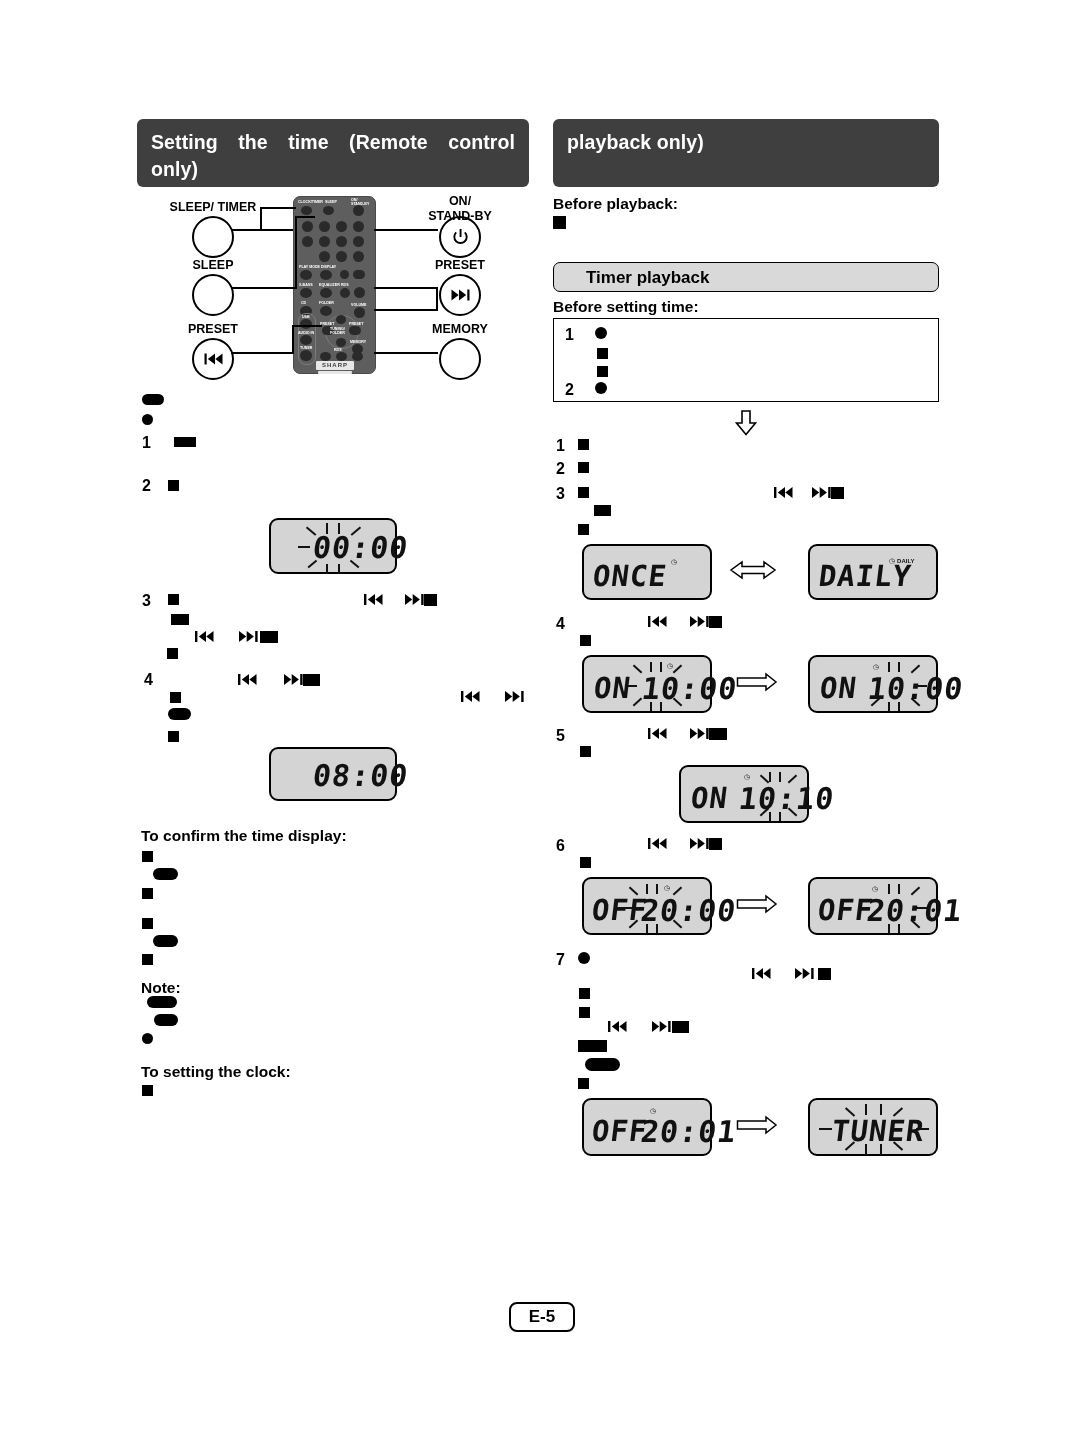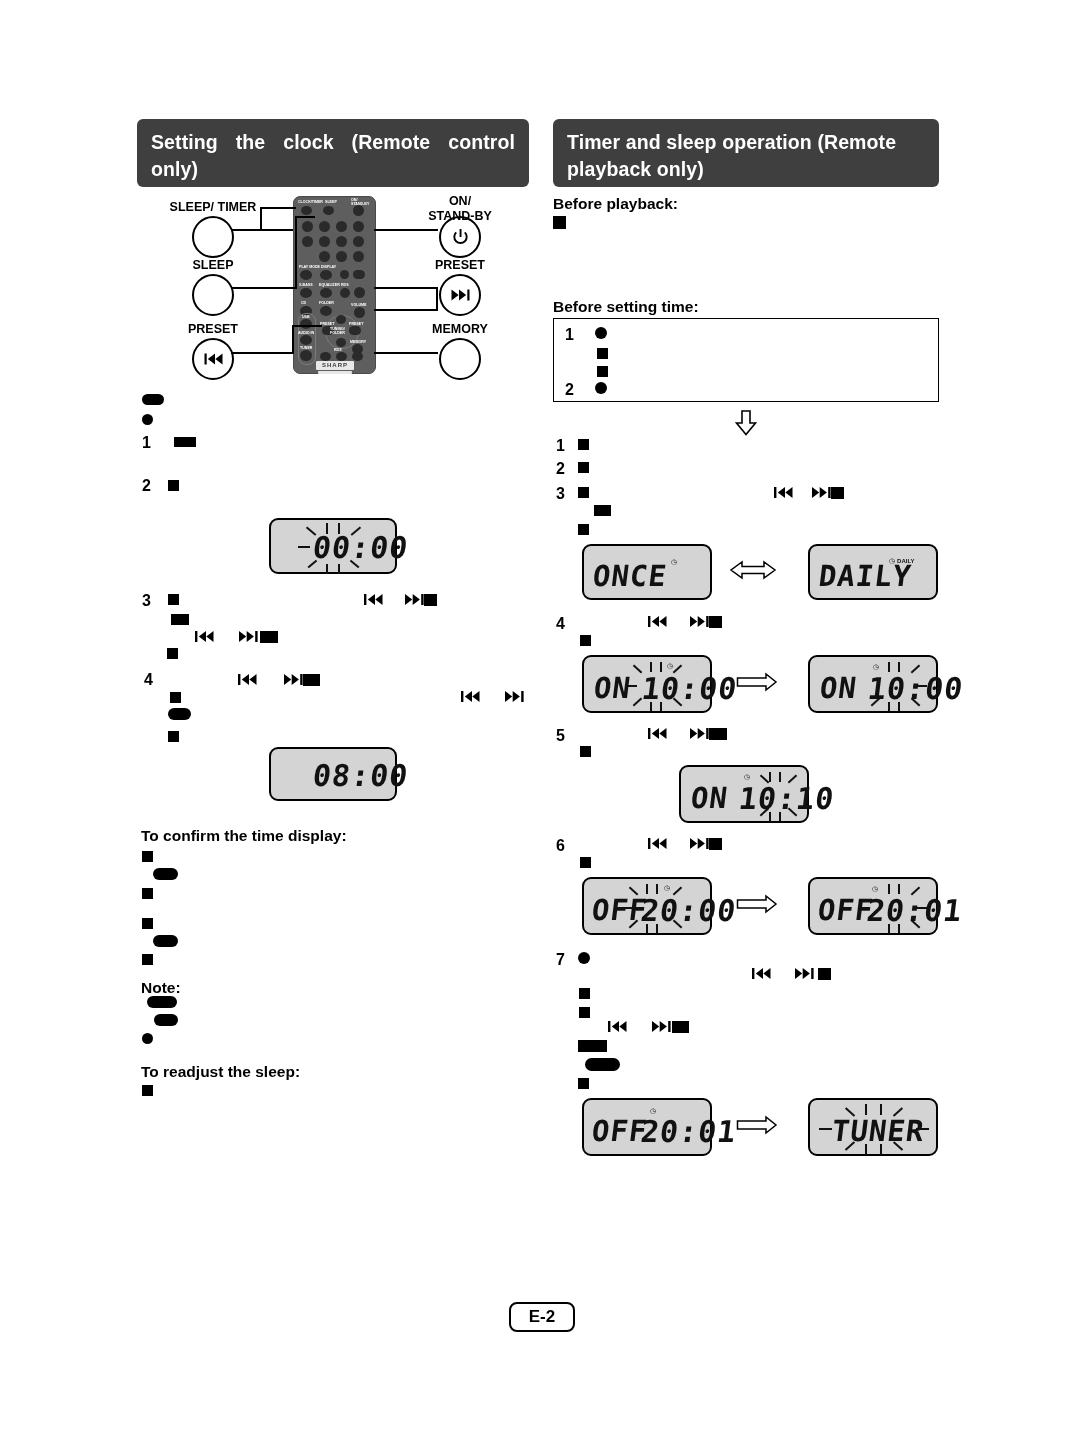--- a/index.html
+++ b/index.html
@@ -192,26 +192,25 @@
     position: absolute;
     font-size: 0;
   }
 </style>
 </head>
 <body>
 
 <div class="page">
 
   <div class="hdr" id="hdr-left">
-    <span class="ln1">Setting the clock (Remote control</span>
+    <span class="ln1">Setting the time (Remote control</span>
     <span>only)</span>
   </div>
 
   <div class="hdr" id="hdr-right">
-    <span style="display:block">Timer and sleep operation (Remote</span>
     <span>playback only)</span>
   </div>
 
   <div class="remote-body" style="left:293px; top:196px; width:81px; height:176px;">
 
     <div class="rlbl" style="left:4px; top:3px;">CLOCK/TIMER</div>
     <div class="rlbl" style="left:31px; top:3px;">SLEEP</div>
     <div class="rlbl" style="left:57px; top:1px;">ON/<br>STAND-BY</div>
 
     <div class="rbtn" style="left:7px; top:9px; width:11px; height:9px;"></div>
@@ -443,26 +442,27 @@
   <div class="mk sq" style="left:142px; top:888px;"></div>
   <div class="mk sq" style="left:142px; top:918px;"></div>
   <div class="mk rr" style="left:153px; top:935px; width:25px; height:12px;"></div>
   <div class="mk sq" style="left:142px; top:954px;"></div>
 
   <div class="subhead" style="left:141px; top:979px;">Note:</div>
   <div class="mk rr" style="left:147px; top:996px; width:30px; height:12px;"></div>
   <div class="mk rr" style="left:154px; top:1014px; width:24px; height:12px;"></div>
   <div class="mk dot" style="left:142px; top:1033px; width:11px; height:11px;"></div>
 
-  <div class="subhead" style="left:141px; top:1063px;">To readjust the sleep:</div>
+  <div class="subhead" style="left:141px; top:1063px;">To setting the clock:</div>
   <div class="mk sq" style="left:142px; top:1085px;"></div>
 
   <div class="subhead" style="left:553px; top:195px;">Before playback:</div>
   <div class="mk sq2" style="left:553px; top:216px;"></div>
 
+  <div class="band" style="left:553px; top:262px; width:386px; height:30px;">Timer playback</div>
 
   <div class="subhead" style="left:553px; top:298px;">Before setting time:</div>
 
   <div class="panel" style="left:553px; top:318px; width:386px; height:84px;">
     <div class="stepnum" style="left:11px; top:8px;">1</div>
     <div class="mk dot" style="left:41px; top:8px; width:12px; height:12px;"></div>
     <div class="mk sq" style="left:43px; top:29px;"></div>
     <div class="mk sq" style="left:43px; top:47px;"></div>
     <div class="stepnum" style="left:11px; top:63px;">2</div>
     <div class="mk dot" style="left:41px; top:63px; width:12px; height:12px;"></div>
@@ -707,15 +707,15 @@
     <div class="ray" style="left:34px; top:11px; width:12px; height:2.2px; transform:rotate(42deg);"></div>
     <div class="ray" style="left:82px; top:11px; width:12px; height:2.2px; transform:rotate(-42deg);"></div>
     <div class="ray" style="left:9px; top:28px; width:13px; height:2.2px;"></div>
     <div class="ray" style="left:106px; top:28px; width:13px; height:2.2px;"></div>
     <div class="ray" style="left:55px; top:44px; width:2.2px; height:11px;"></div>
     <div class="ray" style="left:70px; top:44px; width:2.2px; height:11px;"></div>
     <div class="ray" style="left:34px; top:45px; width:12px; height:2.2px; transform:rotate(-42deg);"></div>
     <div class="ray" style="left:82px; top:45px; width:12px; height:2.2px; transform:rotate(42deg);"></div>
   </div>
 
-  <div id="pagenum">E-2</div>
+  <div id="pagenum">E-5</div>
 
 </div>
 
 </body></html>

